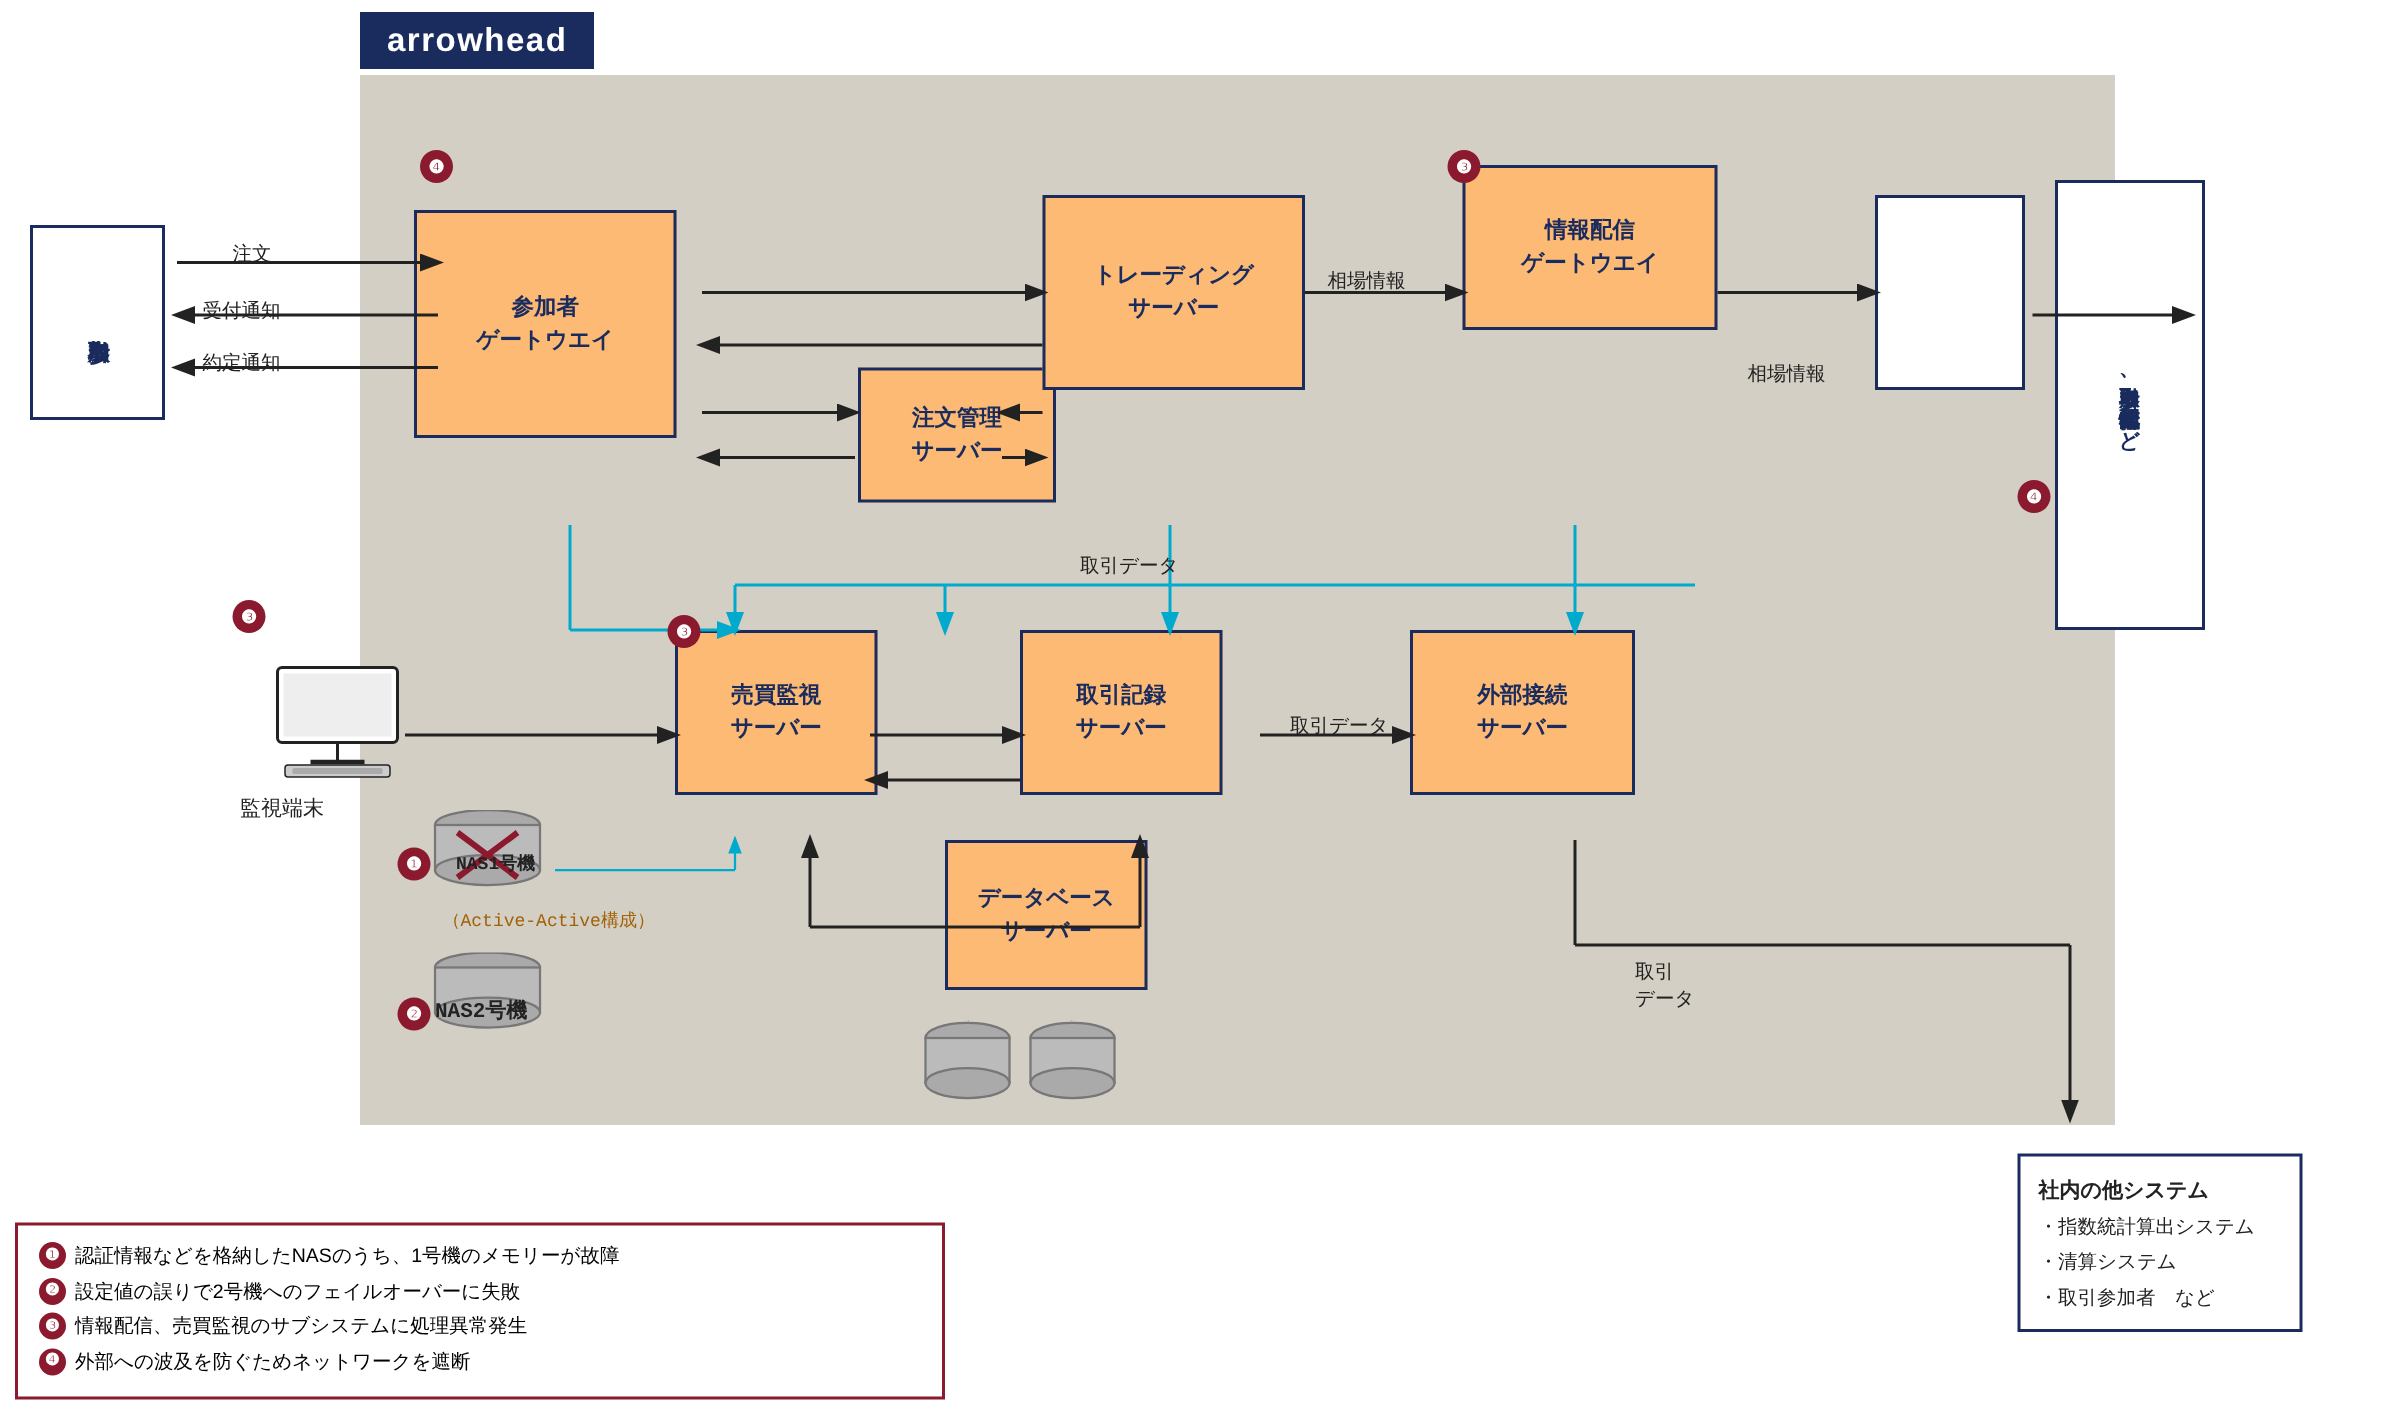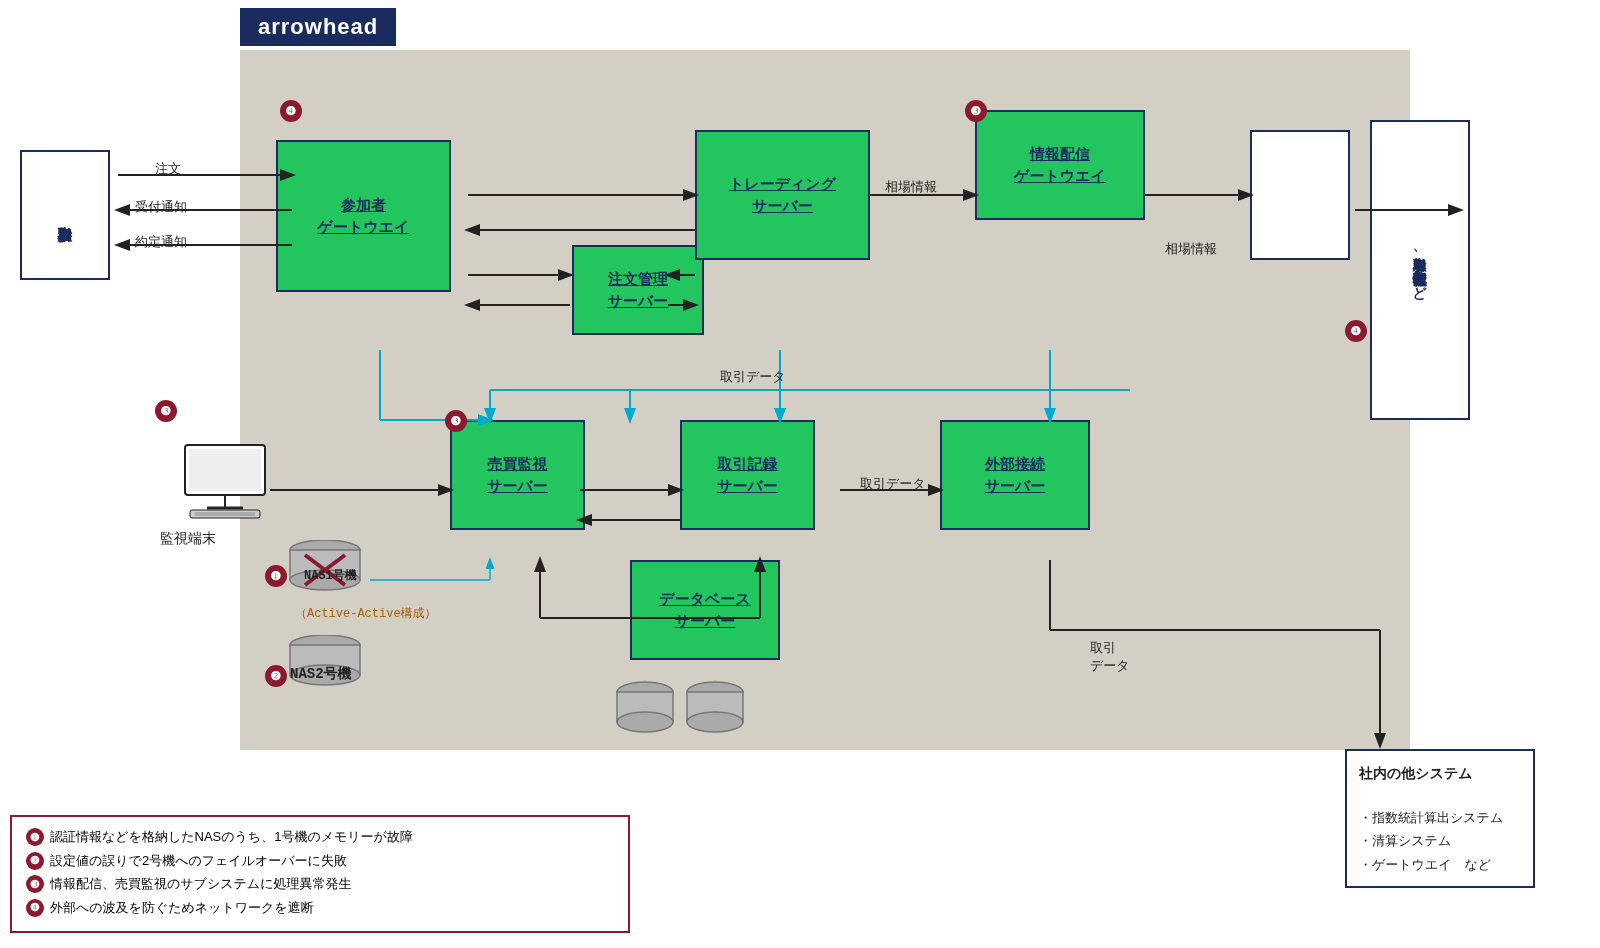--- a/index.html
+++ b/index.html
@@ -42,32 +42,31 @@
       left: 240px;
       width: 1170px;
       height: 700px;
       background: #d4cfc4;
       border: none;
     }
 
     
     .sys-box {
       position: absolute;
-      background: #22c55e;
+      background: #fdba74;
       border: 2.5px solid #1a2b5e;
       display: flex;
       align-items: center;
       justify-content: center;
       text-align: center;
       font-size: 15px;
       color: #1a2b5e;
       font-weight: bold;
       line-height: 1.5;
       z-index: 5;
-      text-decoration: underline;
     }
 
     
     .outside-box {
       position: absolute;
       background: #fff;
       border: 2.5px solid #1a2b5e;
       display: flex;
       align-items: center;
       justify-content: center;
@@ -317,29 +316,29 @@
   </div>
 
   <div class="sys-box" style="top:420px; left:680px; width:135px; height:110px;">
     <span>取引記録<br>サーバー</span>
   </div>
 
   <div class="sys-box" style="top:420px; left:940px; width:150px; height:110px;">
     <span>外部接続<br>サーバー</span>
   </div>
 
-  <div class="sys-box" style="top:560px; left:630px; width:150px; height:100px;">
+  <div class="sys-box" style="top:560px; left:630px; width:135px; height:100px;">
     <span>データベース<br>サーバー</span>
   </div>
 
   <div class="social-box">
-    <div style="font-weight:bold; font-size:14px; margin-bottom:20px;">社内の他システム</div>
+    <div style="font-weight:bold; font-size:14px; margin-bottom:0;">社内の他システム</div>
     <div>・指数統計算出システム</div>
     <div>・清算システム</div>
-    <div>・ゲートウエイ　など</div>
+    <div>・取引参加者　など</div>
   </div>
 
   <div class="arrow-label" style="top:160px; left:155px;">注文</div>
 
   <div class="arrow-label" style="top:198px; left:135px;">受付通知</div>
 
   <div class="arrow-label" style="top:233px; left:135px;">約定通知</div>
 
   <div class="arrow-label" style="top:178px; left:885px;">相場情報</div>
 

